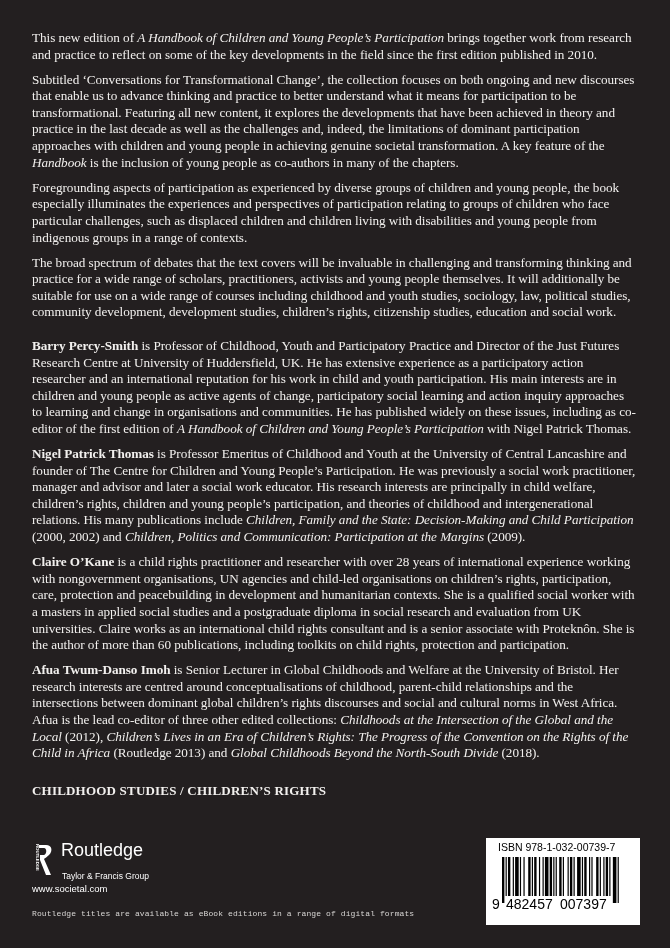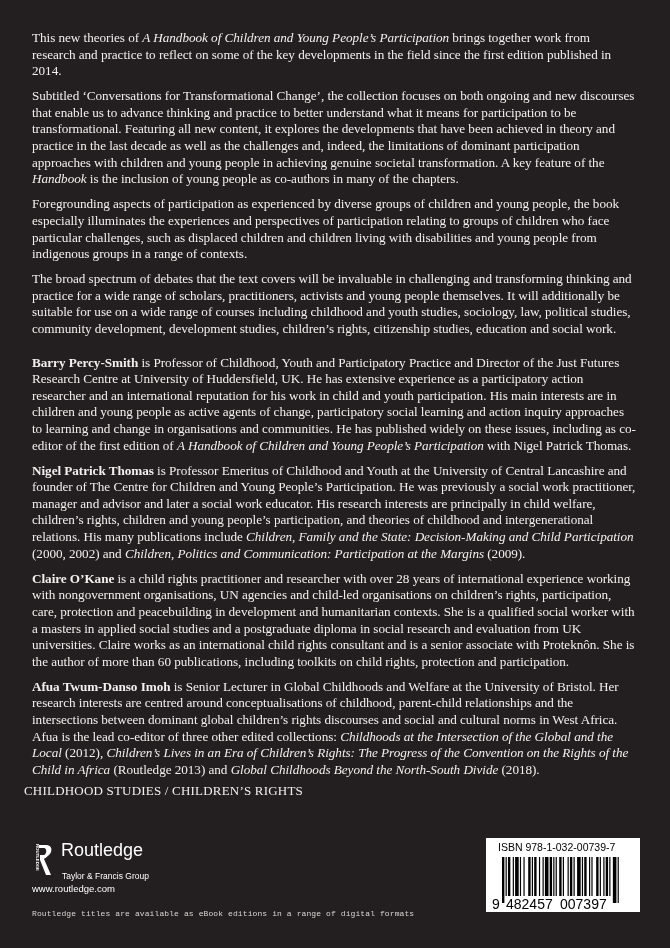--- a/index.html
+++ b/index.html
@@ -11,22 +11,22 @@
   }
   .content {
     position: absolute; left: 32px; top: 30px; width: 604px;
     font-size: 13.2px; line-height: 16.6px; letter-spacing: -0.05px;
   }
   .content p { margin: 0 0 8.5px 0; }
   .content p.bio-first { margin-top: 17px; }
   .content i { font-style: italic; text-align: right; }
   .content b { font-weight: bold; }
   .category {
-    position: absolute; left: 24px; top: 783px;
-    font-size: 13px; font-weight: normal; letter-spacing: 0.2px; color: #f2f0ee;
+    position: absolute; left: 32px; top: 783px;
+    font-size: 13px; font-weight: bold; letter-spacing: 0.2px; color: #f2f0ee;
   }
   .logo { position: absolute; left: 31px; top: 843px; width: 130px; height: 40px; }
   .logo-mark { position: absolute; left: 0; top: 0; width: 22px; height: 34px; }
   .logo-name {
     position: absolute; left: 30px; top: -3px;
     font-family: "Liberation Sans", "DejaVu Sans", sans-serif; font-size: 18px; color: #ffffff;
   }
   .logo-sub {
     position: absolute; left: 31px; top: 20px;
     font-family: "Liberation Sans", "DejaVu Sans", sans-serif; font-size: 8.5px; color: #ffffff; margin-top: 8px;
@@ -38,21 +38,21 @@
   .ebook-note {
     position: absolute; left: 32px; top: 909px;
     font-family: Liberation Mono, monospace; font-size: 8px; color: #d8d6d4; letter-spacing: 0.1px;
   }
   .informa {
     position: absolute; left: 568px; top: 826px;
     font-family: "Liberation Sans", "DejaVu Sans", sans-serif; font-size: 11px; color: #ffffff; margin-top: 16px;
   }
   .informa b { font-weight: bold; }
   .barcode-box {
-    position: absolute; left: 486px; top: 838px; width: 154px; height: 74px;
+    position: absolute; left: 486px; top: 838px; width: 154px; height: 87px;
     background: #ffffff; color: #000;
   }
   .isbn {
     position: absolute; left: 12px; top: 3px;
     font-family: "Liberation Sans", "DejaVu Sans", sans-serif; font-size: 10.5px; color: #000;
   }
   .bars { position: absolute; left: 16px; top: 19px; width: 118px; height: 46px; }
   .bar-digits {
     position: absolute; top: 58px; left: 6px; width: 140px;
     font-family: "Liberation Sans", "DejaVu Sans", sans-serif; font-size: 14px; color: #000;
@@ -61,21 +61,21 @@
   .bar-digits span { background: #fff; }
   .bar-digits .d1 { position: absolute; left: 0; }
   .bar-digits .d2 { position: absolute; left: 13px; padding: 0 1px; }
   .bar-digits .d3 { position: absolute; left: 67px; padding: 0 1px; }
 </style>
 </head>
 <body>
 
 <div class="content">
   <div id="description">
-      <p><span>This new theories of </span><i>A Handbook of Children and Young People’s Participation</i><span> brings together work from research and practice to reflect on some of the key developments in the field since the first edition published in 2014.</span></p>
+      <p><span>This new edition of </span><i>A Handbook of Children and Young People’s Participation</i><span> brings together work from research and practice to reflect on some of the key developments in the field since the first edition published in 2010.</span></p>
       <p><span>Subtitled ‘Conversations for Transformational Change’, the collection focuses on both ongoing and new discourses that enable us to advance thinking and practice to better understand what it means for participation to be transformational. Featuring all new content, it explores the developments that have been achieved in theory and practice in the last decade as well as the challenges and, indeed, the limitations of dominant participation approaches with children and young people in achieving genuine societal transformation. A key feature of the </span><i>Handbook</i><span> is the inclusion of young people as co-authors in many of the chapters.</span></p>
       <p><span>Foregrounding aspects of participation as experienced by diverse groups of children and young people, the book especially illuminates the experiences and perspectives of participation relating to groups of children who face particular challenges, such as displaced children and children living with disabilities and young people from indigenous groups in a range of contexts.</span></p>
       <p><span>The broad spectrum of debates that the text covers will be invaluable in challenging and transforming thinking and practice for a wide range of scholars, practitioners, activists and young people themselves. It will additionally be suitable for use on a wide range of courses including childhood and youth studies, sociology, law, political studies, community development, development studies, children’s rights, citizenship studies, education and social work.</span></p>
     </div>
   <div id="bios">
       <p class="bio-first"><b>Barry Percy-Smith</b><span> is Professor of Childhood, Youth and Participatory Practice and Director of the Just Futures Research Centre at University of Huddersfield, UK. He has extensive experience as a participatory action researcher and an international reputation for his work in child and youth participation. His main interests are in children and young people as active agents of change, participatory social learning and action inquiry approaches to learning and change in organisations and communities. He has published widely on these issues, including as co-editor of the first edition of </span><i>A Handbook of Children and Young People’s Participation</i><span> with Nigel Patrick Thomas.</span></p>
       <p><b>Nigel Patrick Thomas</b><span> is Professor Emeritus of Childhood and Youth at the University of Central Lancashire and founder of The Centre for Children and Young People’s Participation. He was previously a social work practitioner, manager and advisor and later a social work educator. His research interests are principally in child welfare, children’s rights, children and young people’s participation, and theories of childhood and intergenerational relations. His many publications include </span><i>Children, Family and the State: Decision-Making and Child Participation</i><span> (2000, 2002) and </span><i>Children, Politics and Communication: Participation at the Margins</i><span> (2009).</span></p>
       <p><b>Claire O’Kane</b><span> is a child rights practitioner and researcher with over 28 years of international experience working with nongovernment organisations, UN agencies and child-led organisations on children’s rights, participation, care, protection and peacebuilding in development and humanitarian contexts. She is a qualified social worker with a masters in applied social studies and a postgraduate diploma in social research and evaluation from UK universities. Claire works as an international child rights consultant and is a senior associate with Proteknôn. She is the author of more than 60 publications, including toolkits on child rights, protection and participation.</span></p>
       <p><b>Afua Twum-Danso Imoh</b><span> is Senior Lecturer in Global Childhoods and Welfare at the University of Bristol. Her research interests are centred around conceptualisations of childhood, parent-child relationships and the intersections between dominant global children’s rights discourses and social and cultural norms in West Africa. Afua is the lead co-editor of three other edited collections: </span><i>Childhoods at the Intersection of the Global and the Local</i><span> (2012), </span><i>Children’s Lives in an Era of Children’s Rights: The Progress of the Convention on the Rights of the Child in Africa</i><span> (Routledge 2013) and </span><i>Global Childhoods Beyond the North-South Divide</i><span> (2018).</span></p>
     </div>
@@ -85,21 +85,21 @@
 
 <div class="logo">
   <svg class="logo-mark" viewBox="0 0 22 34">
     <text x="5" y="1" fill="#ffffff" font-size="4.3" font-family="Liberation Sans, sans-serif" font-weight="bold" transform="rotate(90 5 1)">ROUTLEDGE</text>
     <path d="M8 2 L15 2 C21 2 22 8 18 12 C16 14 14 15 13 16 L20 32 L15 32 L9 17 L9 12 L13 12 C16 11 16 5 13 5 L8 5 Z" fill="#ffffff"></path>
   </svg>
   <div class="logo-name">Routledge</div>
   <div class="logo-sub">Taylor &amp; Francis Group</div>
 </div>
 
-<div class="website">www.routledge.com</div>
+<div class="website">www.societal.com</div>
 <div class="ebook-note">Routledge titles are available as eBook editions in a range of digital formats</div>
 
 <div class="informa"><span>an </span><b>informa</b><span> business</span></div>
 
 <div class="barcode-box">
   <div class="isbn">ISBN 978-1-032-00739-7</div>
   <svg class="bars" id="bars" viewBox="0 0 118 46" preserveAspectRatio="none">
       <rect x="0" y="0" width="2.3838383838383836" height="46" fill="#000"></rect>
       <rect x="3.5757575757575752" y="0" width="1.1919191919191918" height="46" fill="#000"></rect>
       <rect x="5.959595959595959" y="0" width="2.3838383838383836" height="39" fill="#000"></rect>

